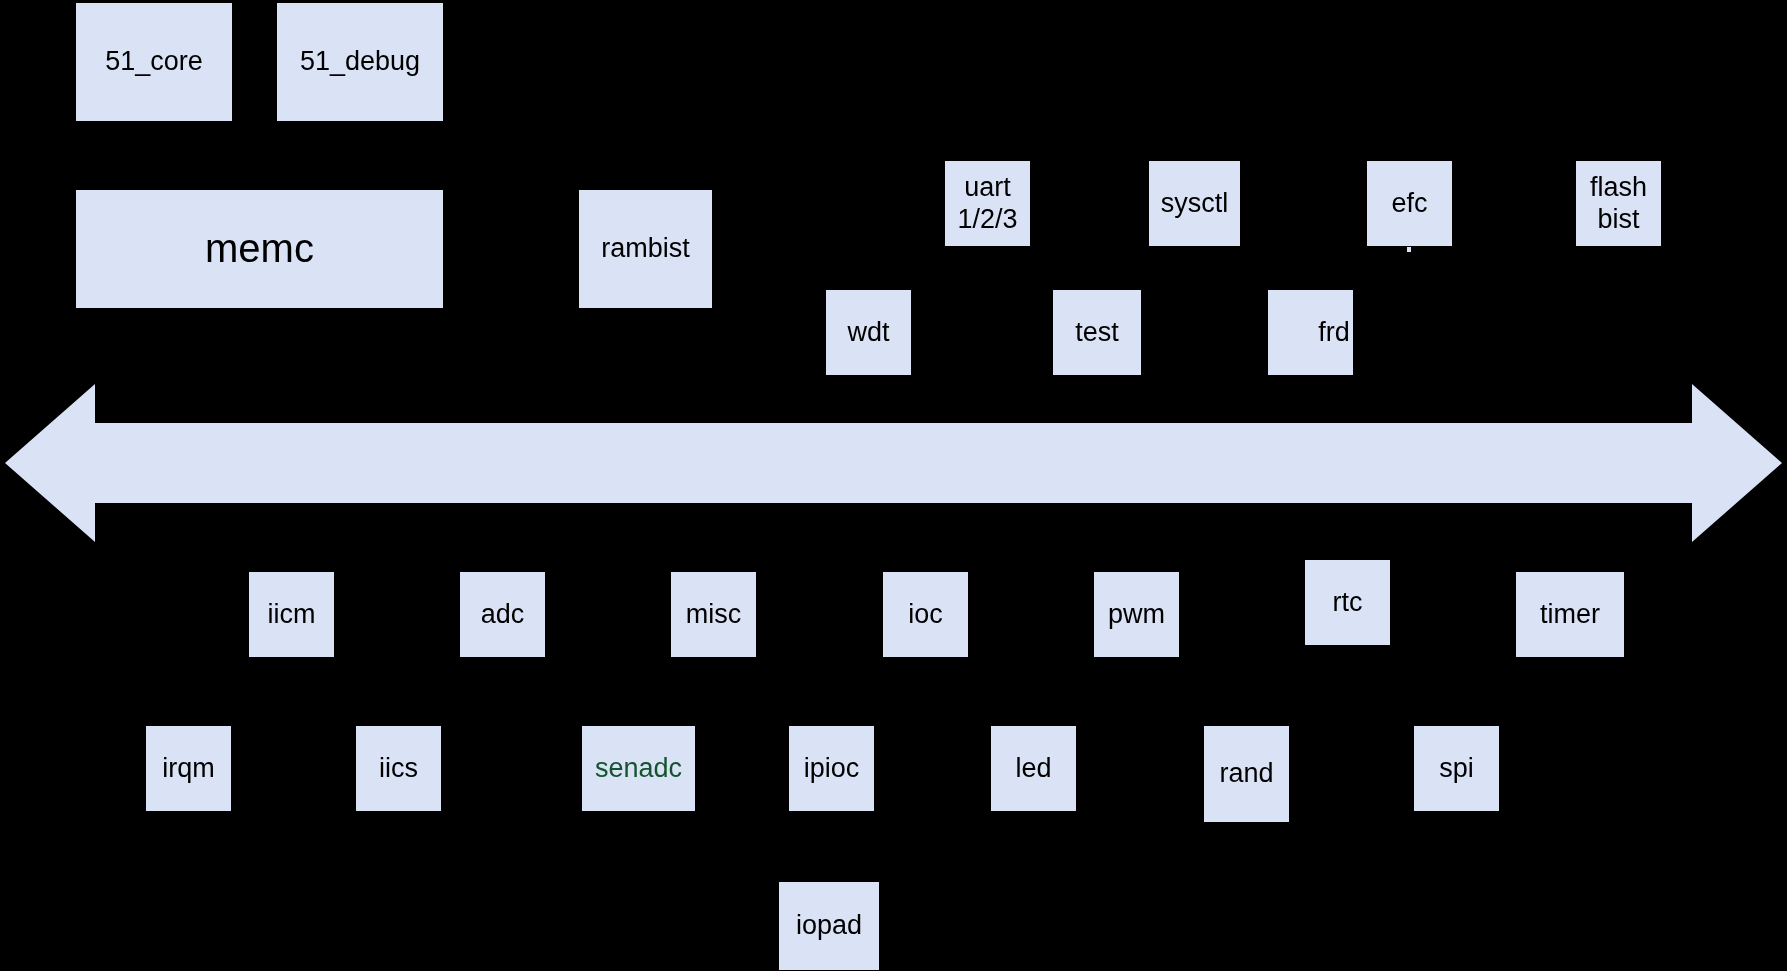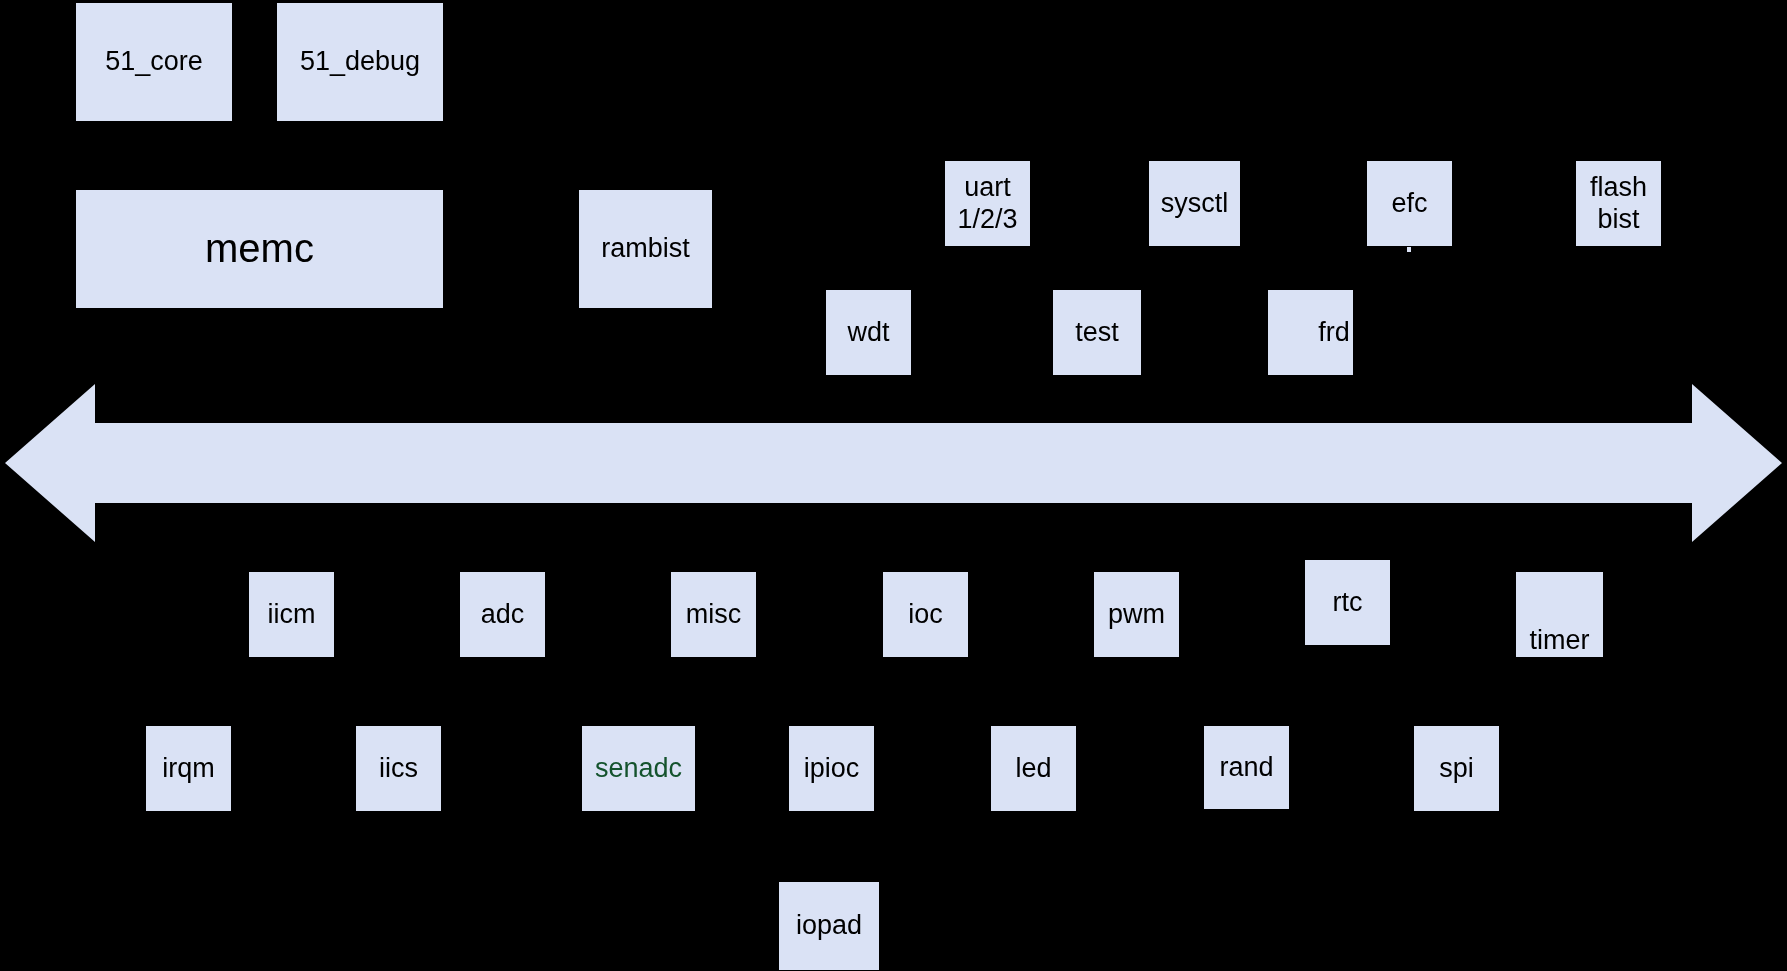--- a/index.html
+++ b/index.html
@@ -94,24 +94,24 @@
 bist</span></div>
       <div class="block" style="left: 826px; top: 290px; width: 85px; height: 85px; background: rgb(218, 226, 245); color: rgb(0, 0, 0);"><span>wdt</span></div>
       <div class="block" style="left: 1053px; top: 290px; width: 88px; height: 85px; background: rgb(218, 226, 245); color: rgb(0, 0, 0);"><span>test</span></div>
       <div class="block" style="left: 1268px; top: 290px; width: 85px; height: 85px; background: rgb(218, 226, 245); color: rgb(0, 0, 0); padding-left: 47px;"><span>frd</span></div>
       <div class="block" style="left: 249px; top: 572px; width: 85px; height: 85px; background: rgb(218, 226, 245); color: rgb(0, 0, 0);"><span>iicm</span></div>
       <div class="block" style="left: 460px; top: 572px; width: 85px; height: 85px; background: rgb(218, 226, 245); color: rgb(0, 0, 0);"><span>adc</span></div>
       <div class="block" style="left: 671px; top: 572px; width: 85px; height: 85px; background: rgb(218, 226, 245); color: rgb(0, 0, 0);"><span>misc</span></div>
       <div class="block" style="left: 883px; top: 572px; width: 85px; height: 85px; background: rgb(218, 226, 245); color: rgb(0, 0, 0);"><span>ioc</span></div>
       <div class="block" style="left: 1094px; top: 572px; width: 85px; height: 85px; background: rgb(218, 226, 245); color: rgb(0, 0, 0);"><span>pwm</span></div>
       <div class="block" style="left: 1305px; top: 560px; width: 85px; height: 85px; background: rgb(218, 226, 245); color: rgb(0, 0, 0);"><span>rtc</span></div>
-      <div class="block" style="left: 1516px; top: 572px; width: 87px; height: 85px; background: rgb(218, 226, 245); color: rgb(0, 0, 0); align-items: flex-end;"><span>timer</span></div>
+      <div class="block" style="left: 1516px; top: 572px; width: 108px; height: 85px; background: rgb(218, 226, 245); color: rgb(0, 0, 0);"><span>timer</span></div>
       <div class="block" style="left: 146px; top: 726px; width: 85px; height: 85px; background: rgb(218, 226, 245); color: rgb(0, 0, 0);"><span>irqm</span></div>
       <div class="block" style="left: 356px; top: 726px; width: 85px; height: 85px; background: rgb(218, 226, 245); color: rgb(0, 0, 0);"><span>iics</span></div>
       <div class="block" style="left: 582px; top: 726px; width: 113px; height: 85px; background: rgb(218, 226, 245); color: #14532d;"><span>senadc</span></div>
       <div class="block" style="left: 789px; top: 726px; width: 85px; height: 85px; background: rgb(218, 226, 245); color: rgb(0, 0, 0);"><span>ipioc</span></div>
       <div class="block" style="left: 991px; top: 726px; width: 85px; height: 85px; background: rgb(218, 226, 245); color: rgb(0, 0, 0);"><span>led</span></div>
-      <div class="block" style="left: 1204px; top: 726px; width: 85px; height: 83px; background: rgb(218, 226, 245); color: rgb(0, 0, 0);"><span>rand</span></div>
+      <div class="block" style="left: 1204px; top: 726px; width: 85px; height: 96px; background: rgb(218, 226, 245); color: rgb(0, 0, 0);"><span>rand</span></div>
       <div class="block" style="left: 1414px; top: 726px; width: 85px; height: 85px; background: rgb(218, 226, 245); color: rgb(0, 0, 0);"><span>spi</span></div>
       <div class="block" style="left: 779px; top: 882px; width: 100px; height: 88px; background: rgb(218, 226, 245); color: rgb(0, 0, 0);"><span>iopad</span></div>
     </div>
 
 </div>
 
 </body></html>

